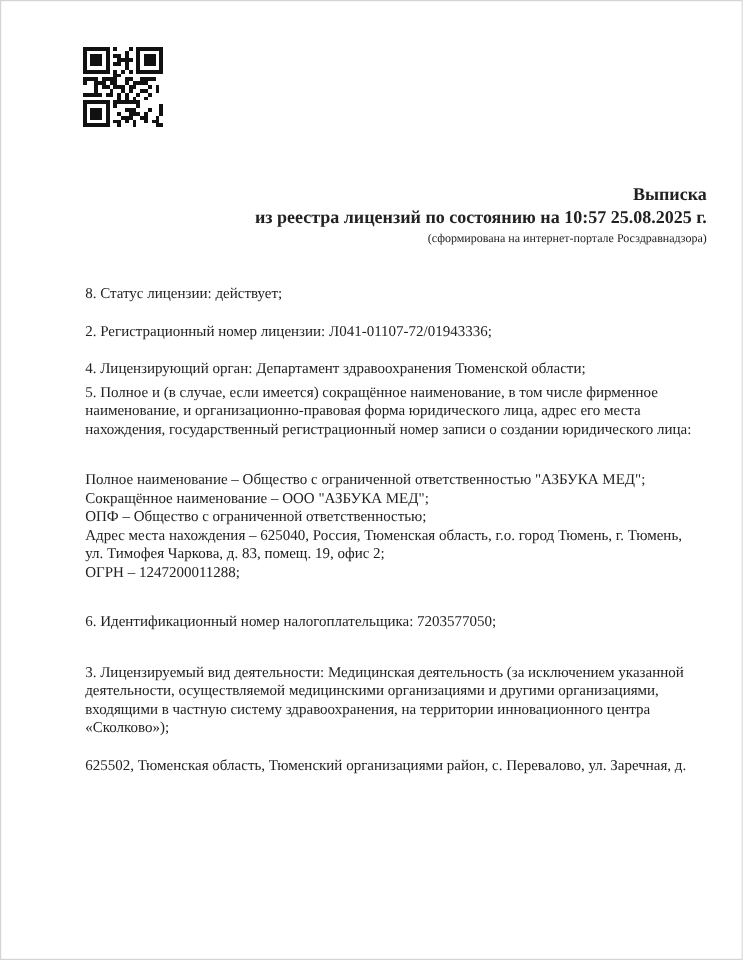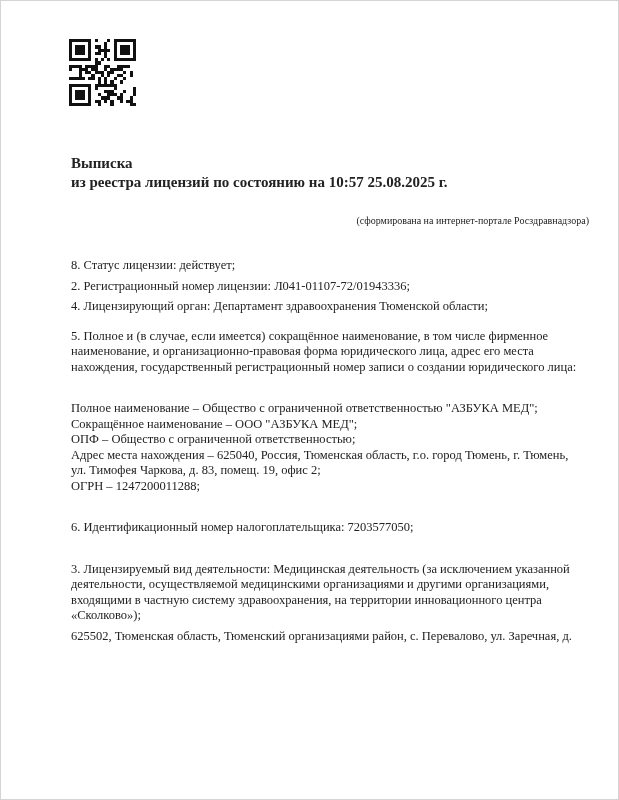--- a/index.html
+++ b/index.html
@@ -22,42 +22,42 @@
   }
   .content {
     position: absolute;
     left: 0;
     top: 0;
     width: 100%;
     box-sizing: border-box;
     padding: 153px 29px 0 70px;
   }
   .title {
-    text-align: left;
+    text-align: right;
     font-weight: bold;
     font-size: 15px;
     line-height: 19px;
     white-space: pre-line;
   }
   .subtitle {
     text-align: right;
     font-size: 10px;
     line-height: 13px;
-    margin-top: 22px;
+    margin-top: 1px;
   }
   .para {
     margin: 0;
     font-size: 12.5px;
     line-height: 15.5px;
     white-space: pre-line;
   }
   .m31 { margin-top: 31px; }
-  .m16 { margin-top: 5px; }
+  .m16 { margin-top: 16px; }
   .m14 { margin-top: 26px; }
-  .m6  { margin-top: 14px; font-family: Liberation Serif, serif;  }
+  .m6  { margin-top: 4px; font-family: Liberation Serif, serif;  }
 </style>
 </head>
 <body>
 
 <div class="page">
 
   <div class="qr" id="qr"><svg viewBox="0 0 21 21" width="67" height="67" shape-rendering="crispEdges" aria-hidden="true">
         <rect x="0" y="0" width="1" height="1" fill="#111111"></rect>
         <rect x="1" y="0" width="1" height="1" fill="#111111"></rect>
         <rect x="2" y="0" width="1" height="1" fill="#111111"></rect>

